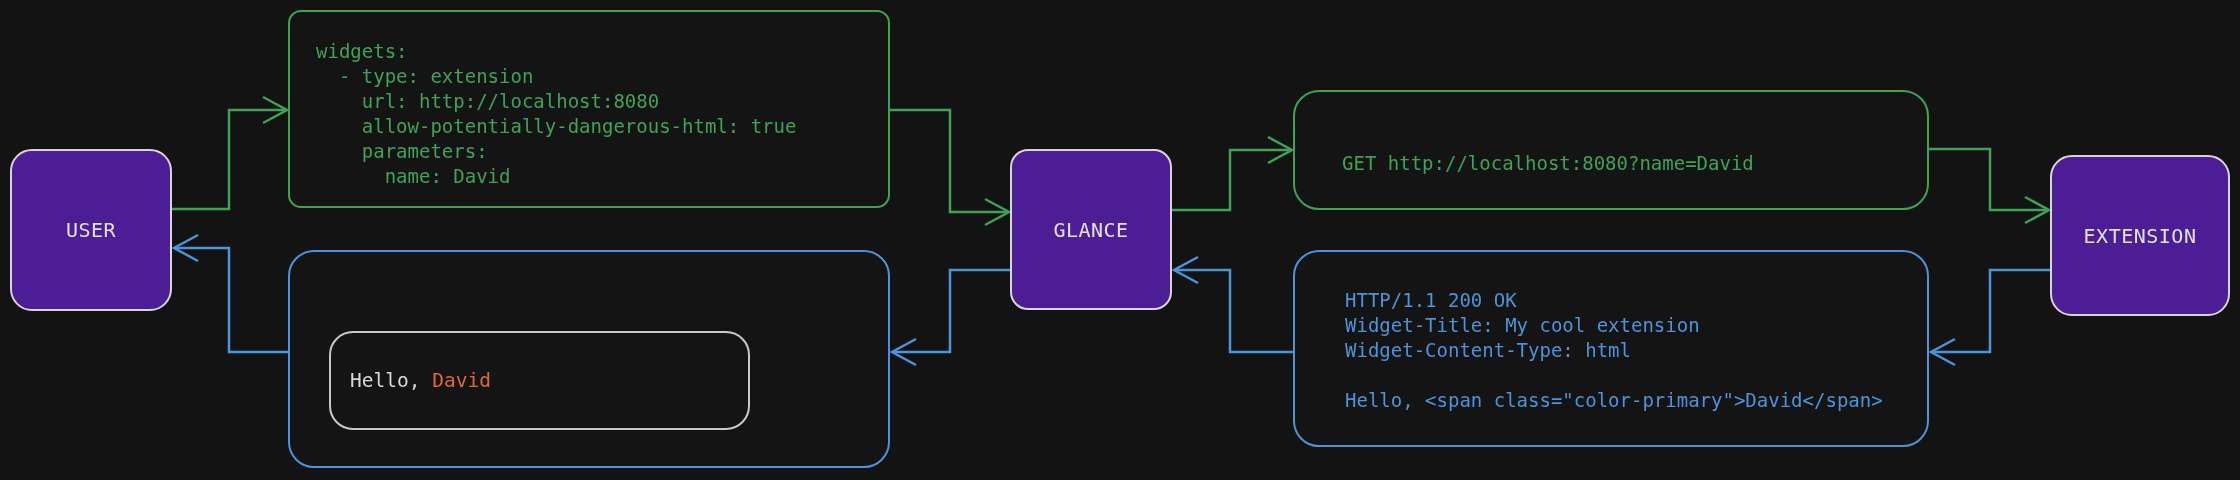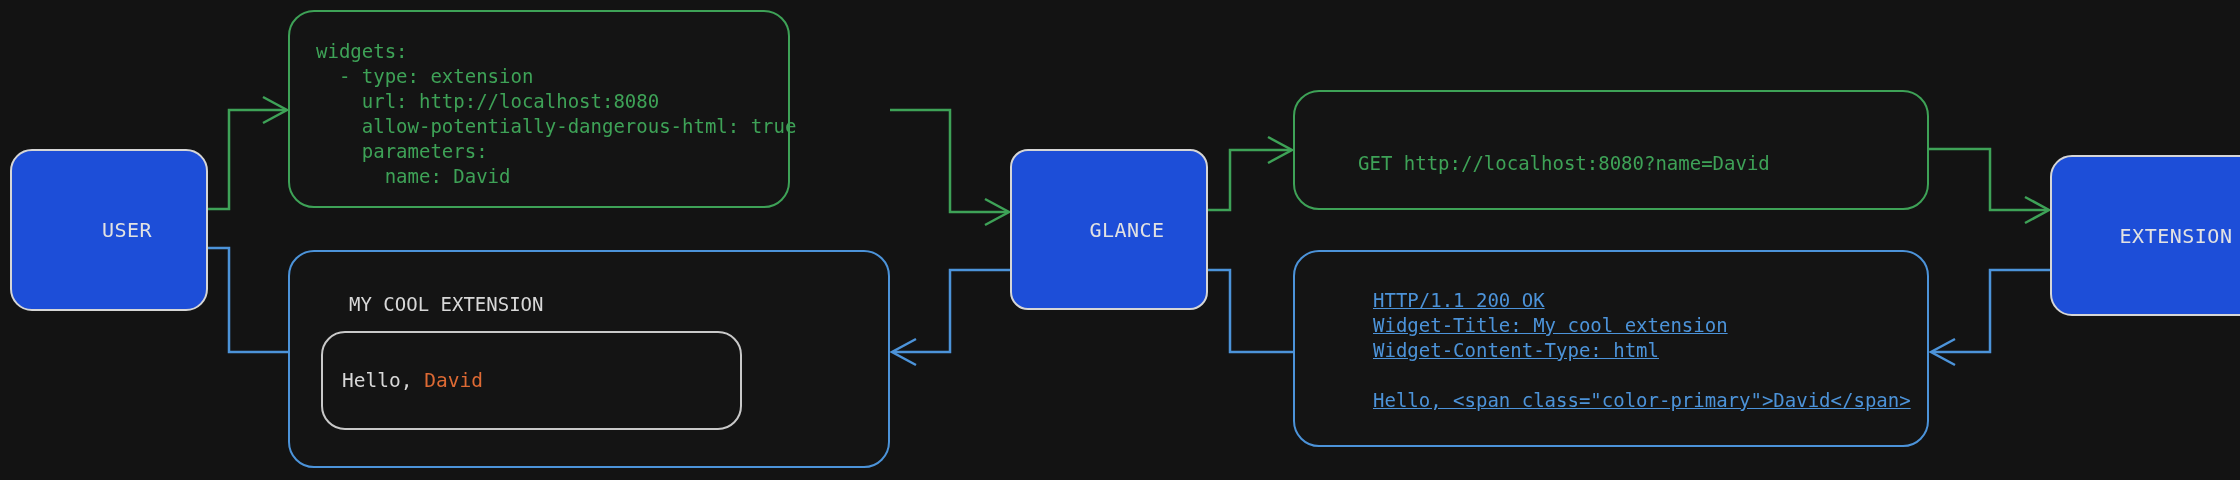--- a/index.html
+++ b/index.html
@@ -8,47 +8,47 @@
     font-family:"DejaVu Sans Mono","Liberation Mono",monospace;overflow:hidden;
   }
   svg.connectors{position:absolute;left:0;top:0;width:2240px;height:480px;}
   .req{stroke:#3EA257;}
   .resp{stroke:#4C93D9;}
   .connectors polyline{fill:none;stroke-width:2.5;stroke-linejoin:miter;stroke-linecap:butt;}
 
   .node{
     position:absolute;border:2px solid #D6D6D6;border-radius:22px;
     display:flex;align-items:center;justify-content:center;
-    color:#E2E2E2;font-size:20px;letter-spacing:0.5px;background:#1d4ed8;padding-left:36px;
+    color:#E2E2E2;font-size:20px;letter-spacing:0.5px;background:#4c1d95;
   }
   #user{left:10px;top:149px;width:158px;height:158px;}
   #glance{left:1010px;top:149px;width:158px;height:157px;border-radius:18px;}
   #extension{left:2050px;top:155px;width:176px;height:157px;}
 
   .databox{position:absolute;border-radius:26px;background:#141414;box-sizing:border-box;}
   .req-border{border:2.5px solid #3EA257;}
   .resp-border{border:2.5px solid #4C93D9;}
 
-  #configBox{left:288px;top:10px;width:502px;height:198px;}
+  #configBox{left:288px;top:10px;width:602px;height:198px;border-radius:13px;}
   #requestBox{left:1293px;top:90px;width:636px;height:120px;display:flex;align-items:center;}
   #responseBox{left:1293px;top:250px;width:636px;height:197px;}
   #widgetBox{left:288px;top:250px;width:602px;height:218px;}
 
   .code{white-space:pre;font-size:19px;line-height:25px;}
   .code.green{color:#3EA257;padding:27px 0 0 26px;}
   .code.blue{color:#4C93D9;}
-  #requestBox .code{padding-left:47px;margin-left:16px;}
-  #responseBox .code{padding:36px 0 0 78px;text-decoration:underline;}
+  #requestBox .code{padding-left:47px;}
+  #responseBox .code{padding:36px 0 0 50px;}
 
   .widget-title{
     position:absolute;left:59px;top:40px;color:#D8D8D8;
     font-size:19px;line-height:25px;white-space:pre;
   }
   .inner-box{
-    position:absolute;left:31px;top:79px;width:421px;height:99px;
+    position:absolute;left:39px;top:79px;width:421px;height:99px;
     border:2px solid #C9C9C9;border-radius:24px;background:#141414;
     display:flex;align-items:center;box-sizing:border-box;
   }
   .inner-box .greeting{padding-left:19px;font-size:19.5px;color:#D8D8D8;white-space:pre;}
   .highlight{color:#DE6A34;}
 </style>
 </head>
 <body>
 
 <div class="canvas">
@@ -115,19 +115,18 @@
 
   <div class="databox resp-border" id="responseBox">
     <div class="code blue">HTTP/1.1 200 OK
 Widget-Title: My cool extension
 Widget-Content-Type: html
 
 Hello, &lt;span class="color-primary"&gt;David&lt;/span&gt;</div>
   </div>
 
   <div class="databox resp-border" id="widgetBox">
-    <div class="widget-title">MY COOL EXTENSION</div>
     <div class="inner-box">
       <div class="greeting"><span>Hello, </span><span class="highlight">David</span></div>
     </div>
   </div>
 
 </div>
 
 </body></html>

